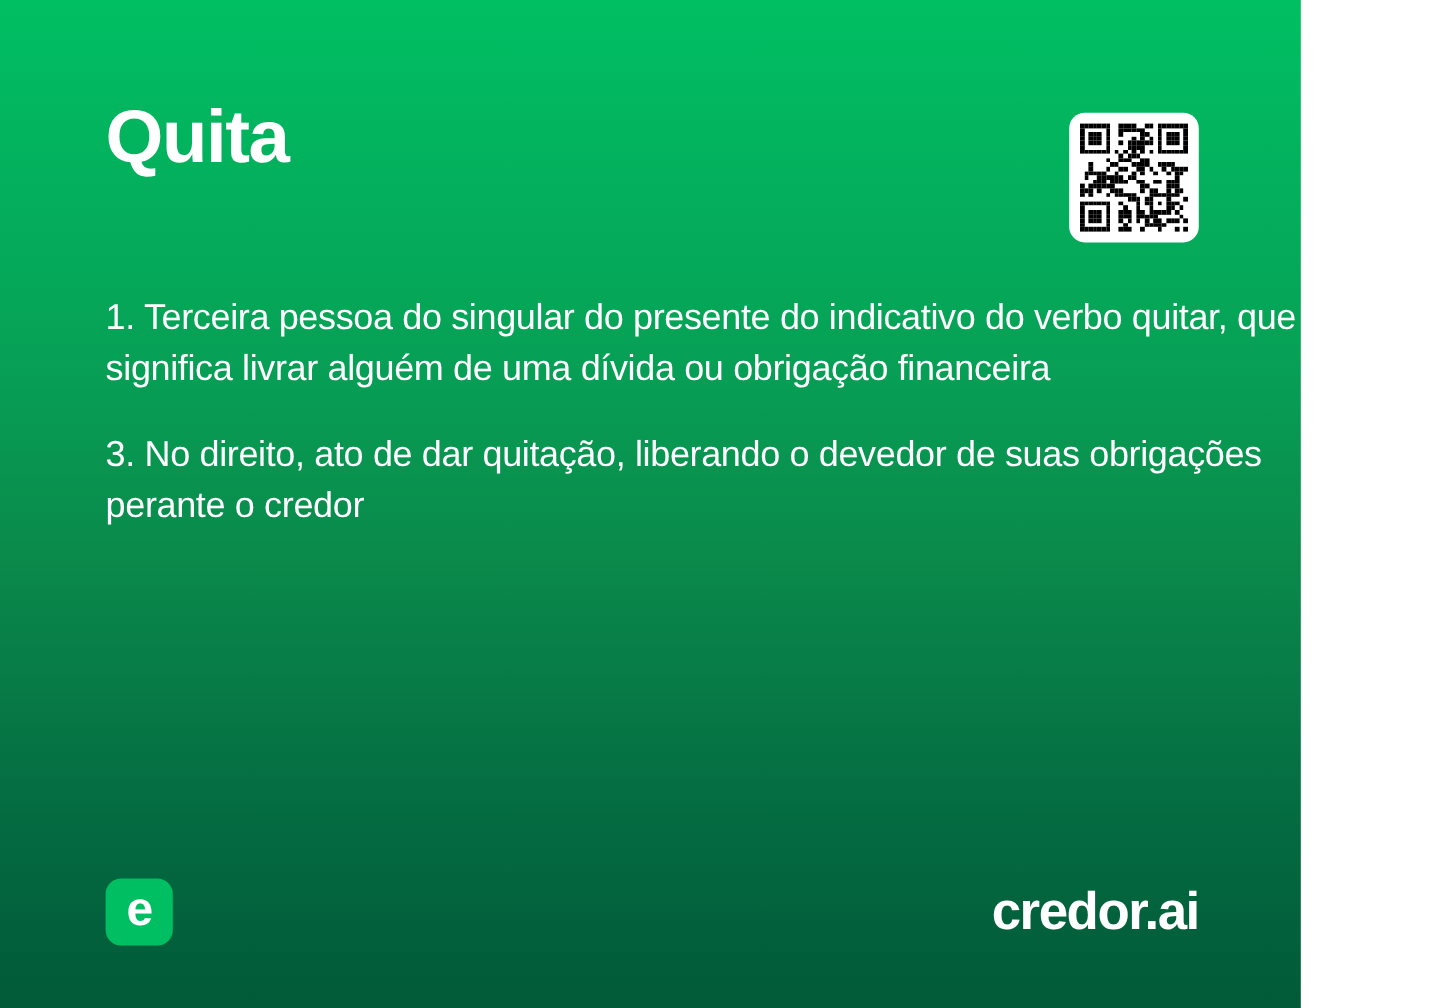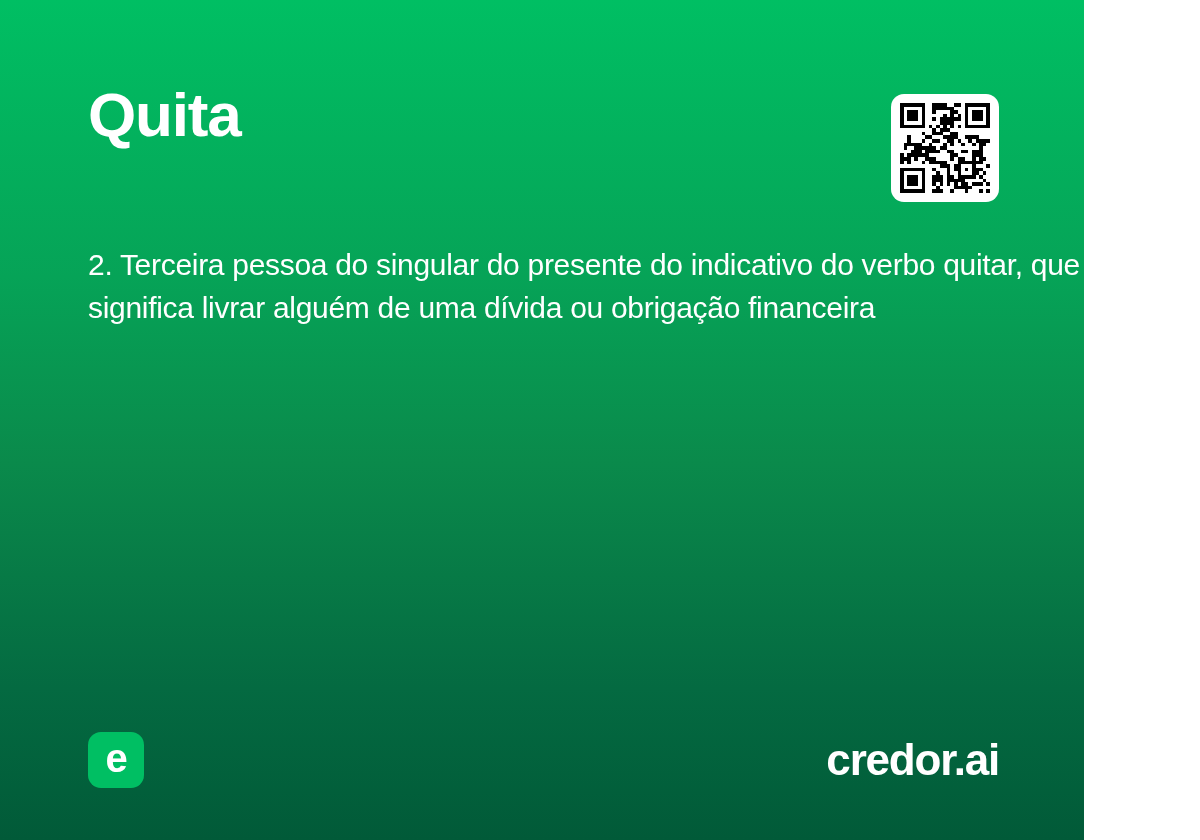--- a/index.html
+++ b/index.html
@@ -760,21 +760,22 @@
         <i></i>
         <i></i>
         <i></i>
         <i class="on"></i>
         <i></i>
         <i class="on"></i>
       </div>
   </div>
 
   <div class="definitions" id="definitions">
-      <p class="def">2. Terceira pessoa do singular do presente do indicativo do verbo quitar, que significa livrar alguém de uma dívida ou obrigação financeira</p>
+      <p class="def">1. Terceira pessoa do singular do presente do indicativo do verbo quitar, que significa livrar alguém de uma dívida ou obrigação financeira</p>
+      <p class="def">3. No direito, ato de dar quitação, liberando o devedor de suas obrigações perante o credor</p>
     </div>
 
   <div class="footer">
     <div class="logo-badge">e</div>
     <div class="brand">credor.ai</div>
   </div>
 
 </div>
 
 </body></html>

